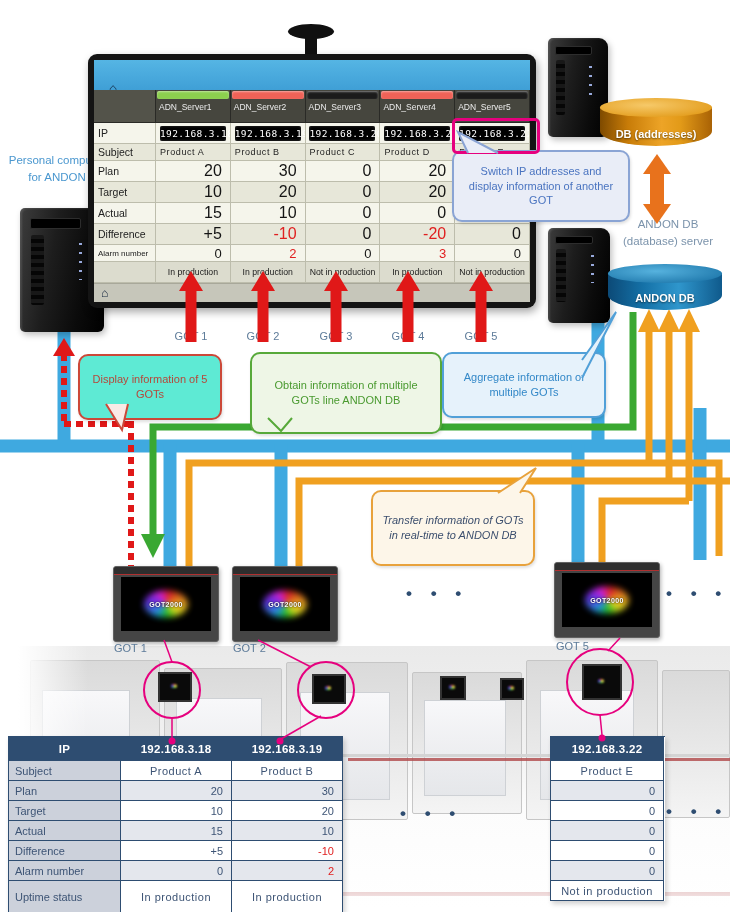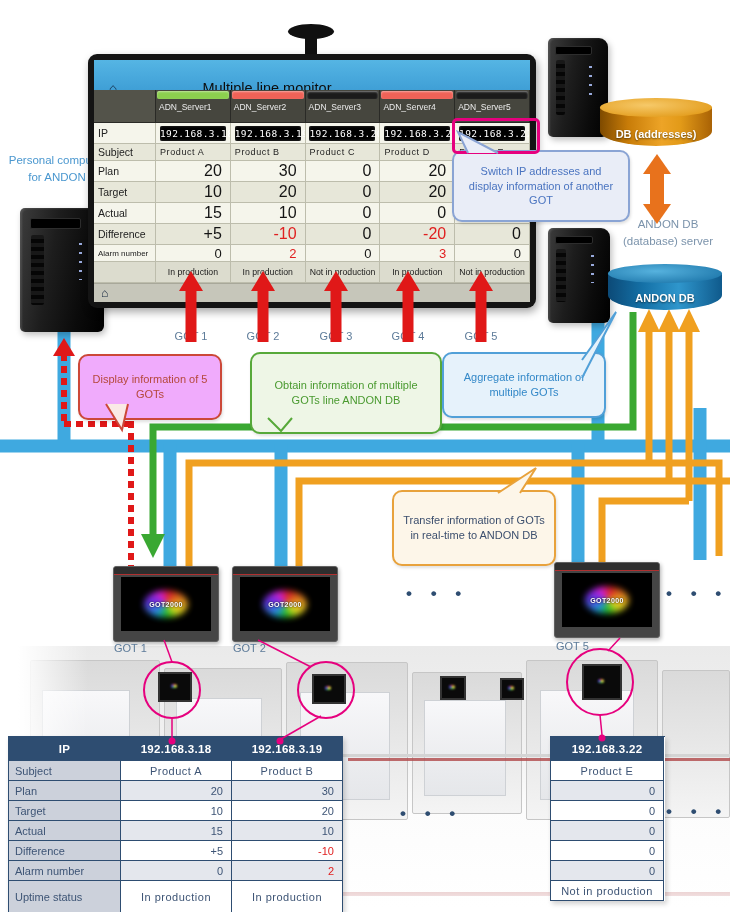--- a/index.html
+++ b/index.html
@@ -66,21 +66,21 @@
   .rd{color:#e02020 !important;}
   .st{font-size:8.7px;color:#1a1a1a;justify-content:center;text-align:center;}
   .mbottom{height:18px;background:#c6c6ba;display:flex;align-items:center;padding-left:7px;border-top:1px solid #a8a89a;}
   .mbottom .mhome{font-size:12px;}
   .ip-hi{position:absolute;left:452px;top:118px;width:82px;height:30px;border:3px solid #e6007e;border-radius:5px;z-index:32;}
 
   
   .co{position:absolute;border:2px solid;border-radius:10px;display:flex;align-items:center;justify-content:center;
       text-align:center;font-size:11px;line-height:1.32;padding:4px 8px;z-index:30;box-shadow:1px 2px 3px rgba(0,0,0,.12);}
   .co-switch{background:#e9edf7;border-color:#8aa4d4;color:#4a74c0;}
-  .co-display{background:#f0abfc;border-color:#cc4838;color:#b5483a;}
+  .co-display{background:#5eead4;border-color:#cc4838;color:#b5483a;}
   .co-obtain{background:#eef6e6;border-color:#57a93a;color:#4a9a30;}
   .co-aggregate{background:#e6f2fb;border-color:#51a0d8;color:#3388c8;}
   .co-transfer{background:#fdf6e9;border-color:#e8a23c;color:#3c4f6e;}
 
   
   .got{position:absolute;width:104px;height:74px;background:#454545;border:1px solid #616161;border-radius:3px;
        box-shadow:1px 2px 4px rgba(0,0,0,.3);z-index:18;}
   .got .tb{height:7px;background:#2e2e2e;border-bottom:1px solid #b03030;border-radius:2px 2px 0 0;}
   .got .scr{position:absolute;left:7px;right:7px;top:10px;bottom:10px;background:#000;}
   .got .blob{position:absolute;left:50%;top:50%;width:44px;height:27px;transform:translate(-50%,-50%);
@@ -226,21 +226,20 @@
     <div class="cap"></div>
     <div class="lbl">ANDON DB</div>
   </div>
 
   <div class="mount-base"></div>
   <div class="mount-pole"></div>
   <div class="monitor">
     <div class="mscreen">
       <div class="mtitle">
         <div class="mhome">⌂</div>
-        <div class="mttl">Multiple line monitor</div>
         <div class="mright">
           <div class="mdate">2018/05/10 10:05:15</div>
           <div class="mlangs">
             <span class="globe">⊕</span>
             <span class="langbtn">日本語</span>
             <span class="langbtn">English</span>
             <span class="langbtn">中文简体</span>
           </div>
         </div>
       </div>
@@ -361,21 +360,21 @@
   <div class="gotlbl" style="left:161px;top:330px;width:60px;text-align:center;">GOT 1</div>
   <div class="gotlbl" style="left:233px;top:330px;width:60px;text-align:center;">GOT 2</div>
   <div class="gotlbl" style="left:306px;top:330px;width:60px;text-align:center;">GOT 3</div>
   <div class="gotlbl" style="left:378px;top:330px;width:60px;text-align:center;">GOT 4</div>
   <div class="gotlbl" style="left:451px;top:330px;width:60px;text-align:center;">GOT 5</div>
 
   <div class="co co-switch" style="left:452px;top:150px;width:158px;height:60px;">Switch IP addresses and display information of another GOT</div>
   <div class="co co-display" style="left:78px;top:354px;width:124px;height:54px;">Display information of 5 GOTs</div>
   <div class="co co-obtain" style="left:250px;top:352px;width:172px;height:70px;">Obtain information of multiple GOTs line ANDON DB</div>
   <div class="co co-aggregate" style="left:442px;top:352px;width:144px;height:54px;">Aggregate information of multiple GOTs</div>
-  <div class="co co-transfer" style="left:392px;top:490px;width:144px;height:64px;">Transfer information of GOTs in real-time to ANDON DB</div>
+  <div class="co co-transfer" style="left:371px;top:490px;width:144px;height:64px;font-style:italic;">Transfer information of GOTs in real-time to ANDON DB</div>
 
   <div class="got" style="left:113px;top:566px;">
     <div class="tb"></div>
     <div class="scr">
         <div class="blob"></div>
         <div class="glogo">GOT2000</div>
       </div>
   </div>
   <div class="got" style="left:232px;top:566px;">
     <div class="tb"></div>

